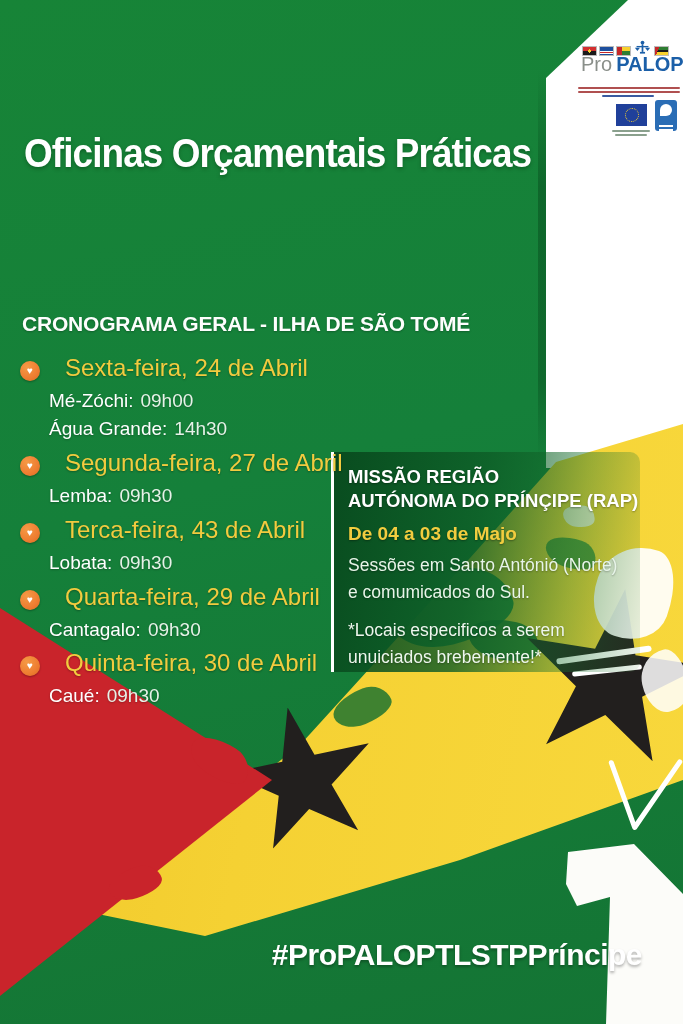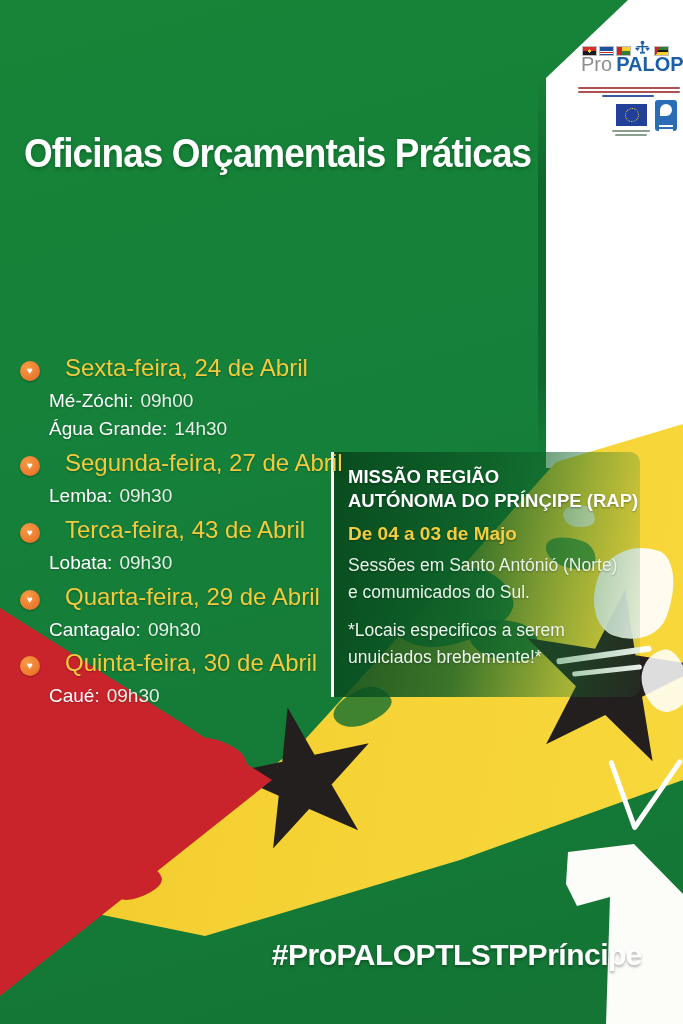--- a/index.html
+++ b/index.html
@@ -86,21 +86,21 @@
        text-shadow:0 1px 2px rgba(0,0,0,.3);white-space:nowrap;}
   .entries{margin:5px 0 0 29px;}
   .entry{font-size:19px;line-height:28px;color:#fff;white-space:nowrap;
          text-shadow:0 1px 2px rgba(0,0,0,.25);}
   .entry .place{font-weight:normal;color:#ffffff;}
   .entry .time{margin-left:7px;font-weight:400;color:#e6f2e8;}
 
   
   .mission-box{
     left:331px;top:452px;width:309px;z-index:7;
-    padding:13px 10px 26px 14px;border-left:3px solid #fff;border-radius:0 10px 10px 0;
+    padding:13px 10px 1px 14px;border-left:3px solid #fff;border-radius:0 10px 10px 0;
     background:linear-gradient(100deg,rgba(8,72,29,.93) 0%,rgba(13,92,38,.8) 45%,
                rgba(25,115,48,.42) 75%,rgba(70,140,60,.1) 100%);
   }
   .box-title{font-size:18.5px;font-weight:bold;color:#fff;line-height:24px;
              text-shadow:0 1px 2px rgba(0,0,0,.35);white-space:nowrap;}
   .box-dates{margin-top:10px;font-size:19px;font-weight:bold;color:#f2cd3f;
              text-shadow:0 1px 2px rgba(0,0,0,.35);}
   .box-body{margin-top:7px;font-size:17.5px;color:#e8f5e9;line-height:27px;
             text-shadow:0 1px 2px rgba(0,0,0,.3);white-space:nowrap;}
   .box-note{margin-top:11px;font-size:17.5px;color:#eef7ee;line-height:27px;
@@ -167,20 +167,21 @@
   <div class="blob" style="left:188px;top:742px;width:64px;height:36px;background:#c9242b;transform:rotate(32deg);z-index:6;"></div>
   <div class="blob" style="left:108px;top:868px;width:54px;height:30px;background:#c9242b;transform:rotate(-18deg);z-index:6;"></div>
 
   <div class="one-shape"></div>
   <svg class="check-svg" width="86" height="92" viewBox="0 0 86 92">
     <polyline points="10,16 40,78 78,8" fill="none" stroke="#ffffff" stroke-width="5" stroke-linecap="round" stroke-linejoin="round"></polyline>
   </svg>
 
   <div class="abs title">Oficinas Orçamentais Práticas</div>
 
+  <div class="abs heading">CRONOGRAMA GERAL - ILHA DE SÃO TOMÉ</div>
 
   <div class="sched-item" style="top:354px;">
     <span class="bullet">
         <span>♥</span>
       </span><span class="day">Sexta-feira, 24 de Abril</span>
     <div class="entries">
       <div class="entry"><span class="place">Mé-Zóchi:</span><span class="time">09h00</span></div>
       <div class="entry"><span class="place">Água Grande:</span><span class="time">14h30</span></div>
     </div>
   </div>

